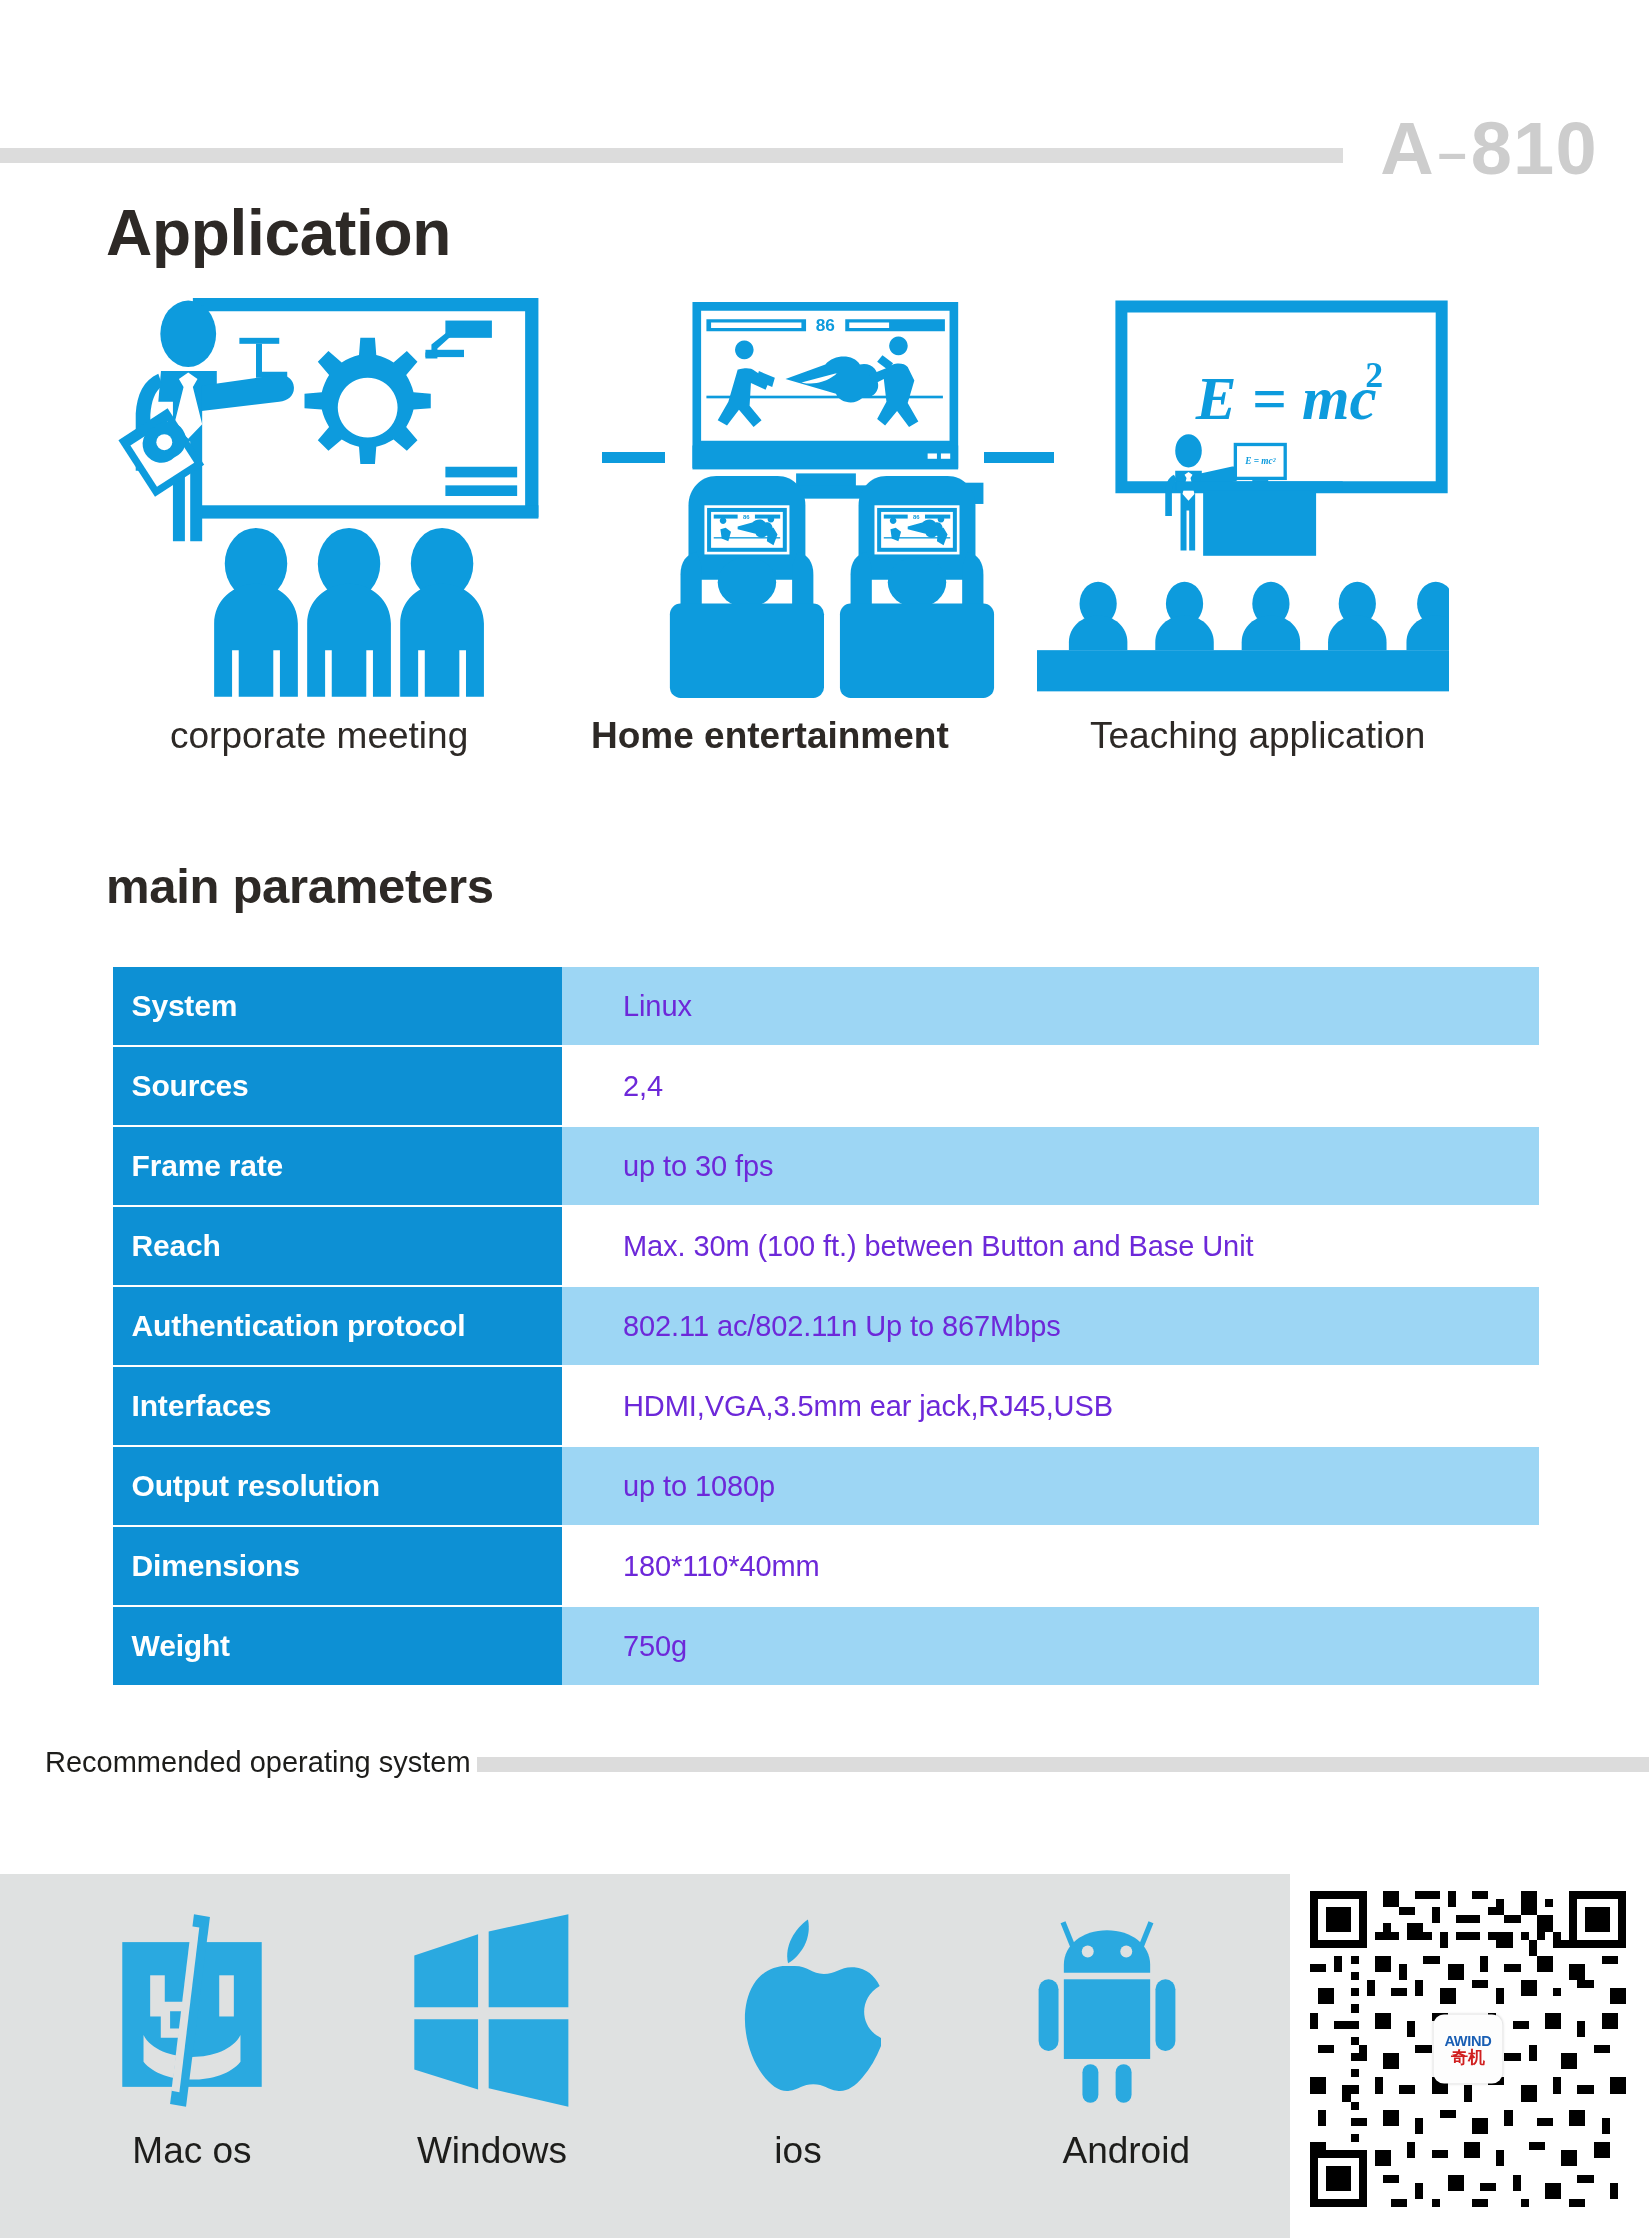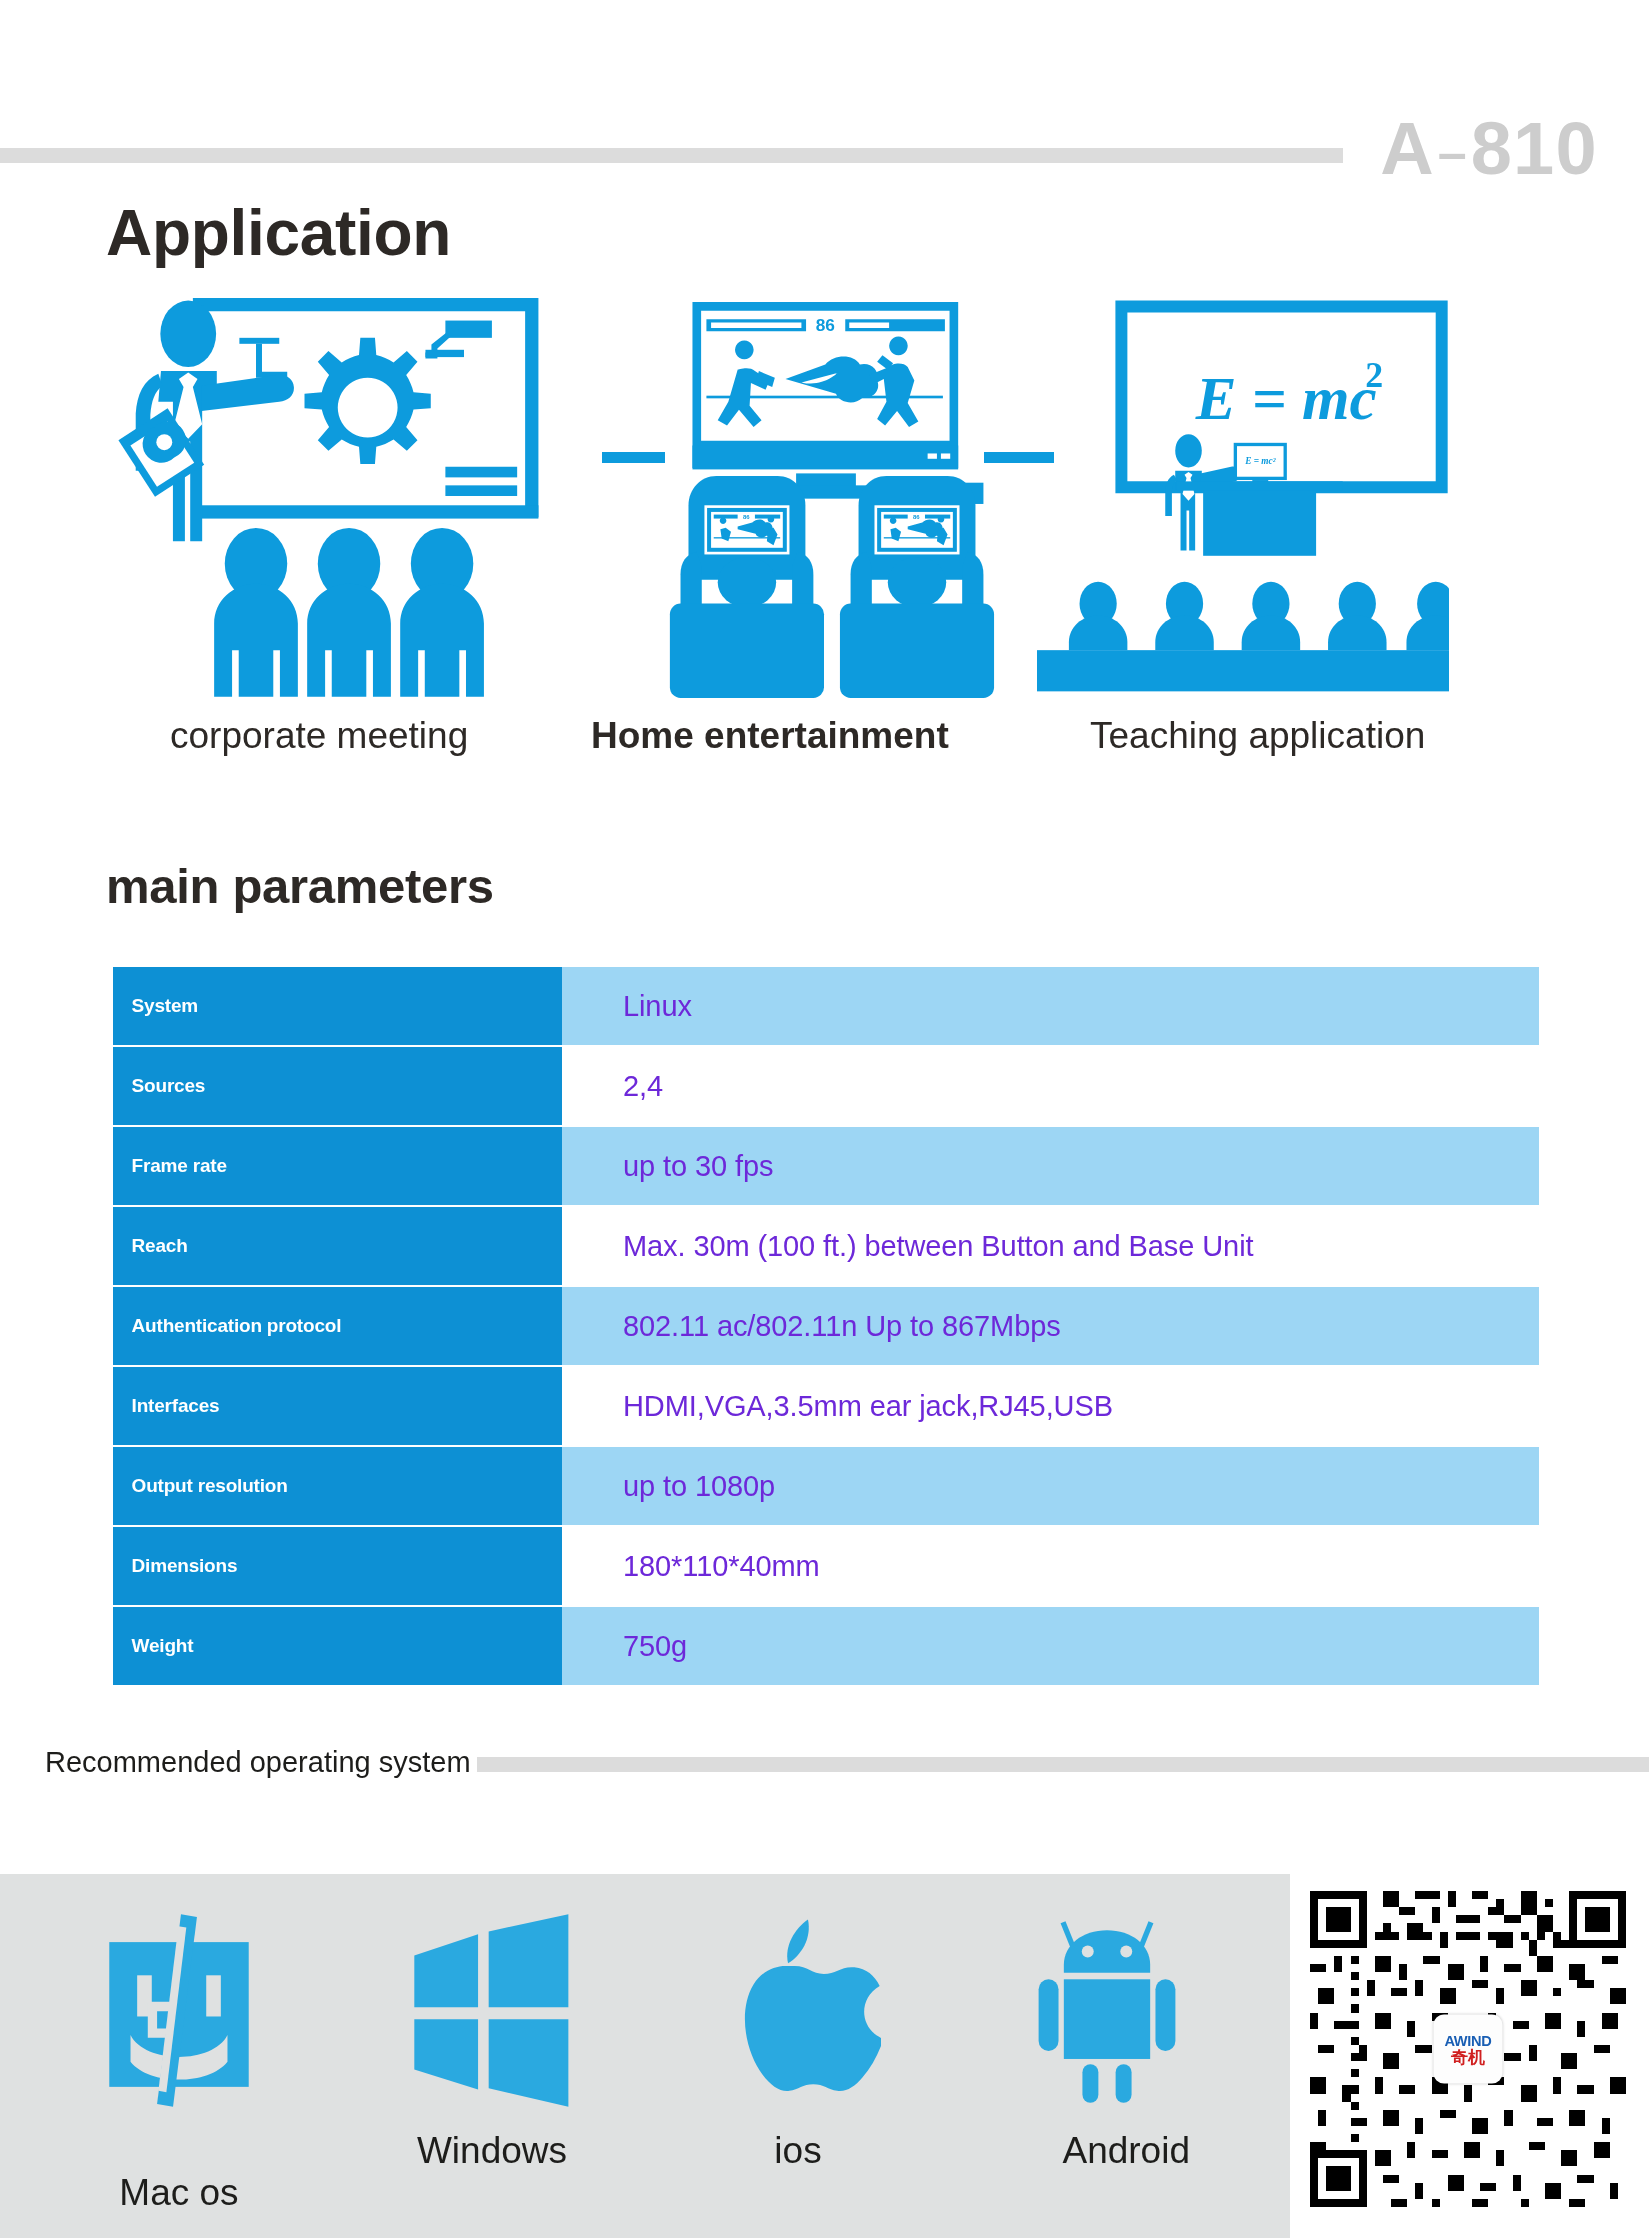--- a/index.html
+++ b/index.html
@@ -49,21 +49,21 @@
   #cap-3 { left:1090px; }
 
   
   .param-table {
     position:absolute; left:113px; top:967px; width:1426px;
   }
   .param-row { display:flex; width:100%; height:78px; margin-bottom:2px; }
   .param-row:last-child { margin-bottom:0; }
   .param-label {
     width:449px; flex:0 0 449px; background:#0d90d4;
-    color:#ffffff; font-weight:bold; font-size:19px;
+    color:#ffffff; font-weight:bold; font-size:30px;
     font-stretch:condensed; display:flex; align-items:center;
     padding-left:18.6px; letter-spacing:-0.2px;
   }
   .param-value {
     flex:1; display:flex; align-items:center;
     padding-left:61px; font-size:29px; color:#6d28d9;
     letter-spacing:-0.1px;
   }
   .param-row.alt .param-value { background:#9dd6f4; }
   .param-row.plain .param-value { background:#ffffff; }
@@ -81,21 +81,21 @@
 
   .os-panel {
     position:absolute; left:0; top:1874px;
     width:1290px; height:365px; background:#dfe1e1;
   }
   .os-item {
     position:absolute; top:40px; width:226px; height:286px;
     display:flex; flex-direction:column; align-items:center;
     justify-content:flex-start;
   }
-  #os-1 { left:66px;gap:42px; }
+  #os-1 { left:79px; }
   #os-2 { left:379px; }
   #os-3 { left:685px; }
   #os-4 { left:964px;align-items:flex-end; }
   .os-glyph { height:193px; display:flex; align-items:center; justify-content:center; }
   .os-label {
     margin-top:22.6px; font-size:37px; color:#1d1d1b;
     font-stretch:condensed; white-space:nowrap;
   }
 
   

